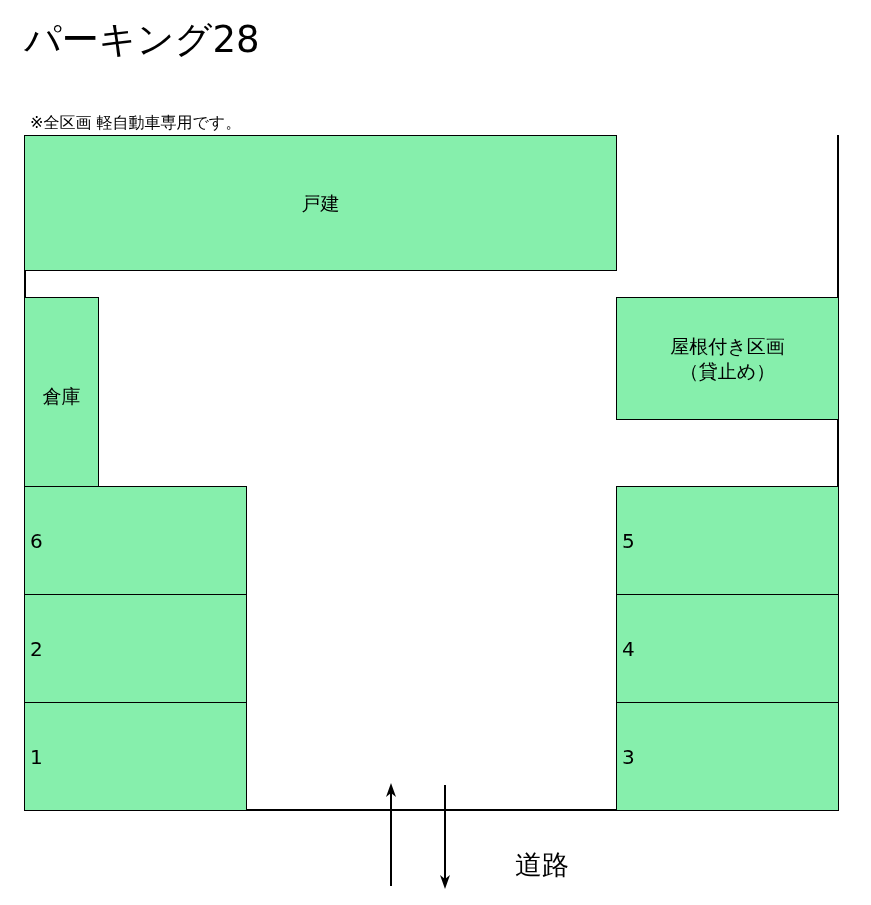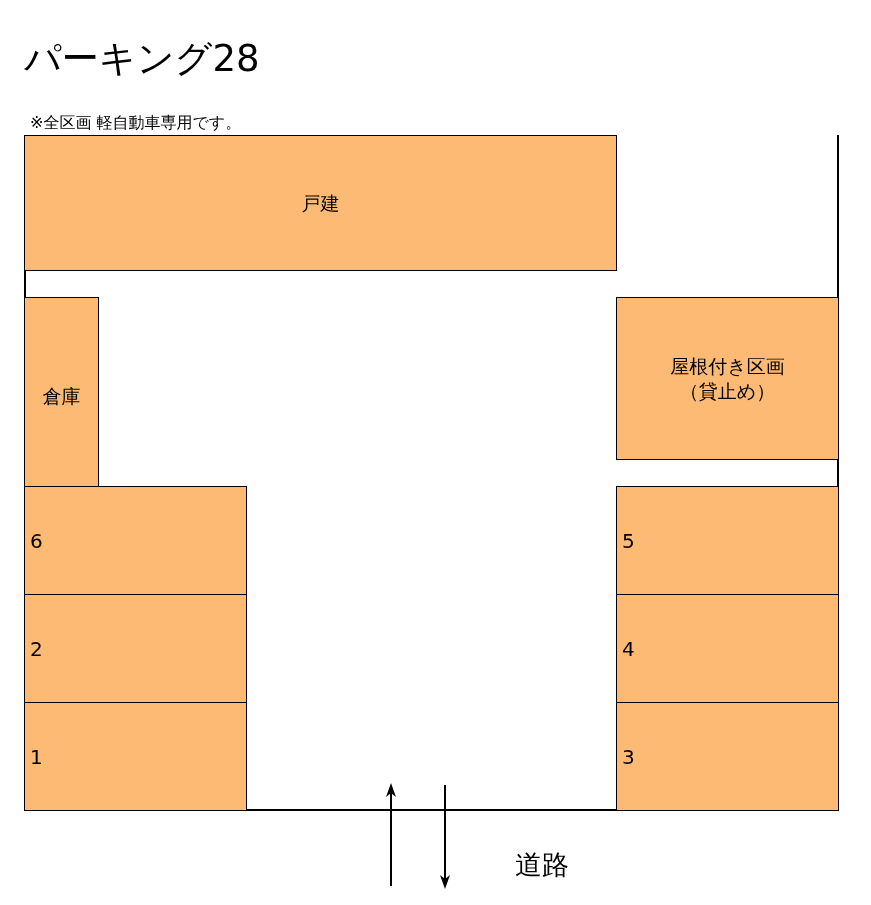--- a/index.html
+++ b/index.html
@@ -1,21 +1,21 @@
 <!DOCTYPE html>
 <html><head>
 <meta charset="utf-8">
 <style>
   html, body { margin: 0; padding: 0; background: #ffffff; }
   body { width: 871px; height: 905px; position: relative; overflow: hidden;
          font-family: "DejaVu Sans", "Liberation Sans", sans-serif; color: #000; }
   .abs { position: absolute; }
-  .title { left: 24px; top: 37px; font-size: 37px; line-height: 44px; letter-spacing: 0px; }
+  .title { left: 24px; top: 18px; font-size: 37px; line-height: 44px; letter-spacing: 0px; }
   .note { left: 30px; top: 110px; font-size: 16px; line-height: 26px; }
-  .box { position: absolute; border: 1.5px solid #000; box-sizing: border-box; background: #fdba74; }
+  .box { position: absolute; border: 1.5px solid #000; box-sizing: border-box; background: #86efac; }
   .center-label { display: flex; align-items: center; justify-content: center; text-align: center;
                   font-size: 19px; line-height: 25px; }
   .slot-label { display: flex; align-items: center; padding-left: 5px; font-size: 20px; }
   .vline { position: absolute; width: 1.5px; background: #000; }
   .hline { position: absolute; height: 1.5px; background: #000; }
   .road-label { left: 515px; top: 848px; font-size: 27px; line-height: 34px; text-align: center; }
   svg.arrows { position: absolute; left: 0; top: 0; pointer-events: none; }
 </style>
 </head>
 <body>
@@ -28,21 +28,21 @@
 <div class="hline" style="left:24px; top:809px; width:815px;"></div>
 
 <div class="box center-label" style="left:24px; top:135px; width:593px; height:136px;">
   <span>戸建</span>
 </div>
 
 <div class="box center-label" style="left:24px; top:297px; width:75px; height:198px;">
   <span>倉庫</span>
 </div>
 
-<div class="box center-label" style="left:616px; top:297px; width:223px; height:163px; flex-direction:column;">
+<div class="box center-label" style="left:616px; top:297px; width:223px; height:123px; flex-direction:column;">
   <span>屋根付き区画</span>
   <span>（貸止め）</span>
 </div>
 
 <div class="box slot-label" style="left:24px; top:486px; width:223px; height:109px;">
   <span>6</span>
 </div>
 <div class="box slot-label" style="left:24px; top:594px; width:223px; height:109px;">
   <span>2</span>
 </div>

